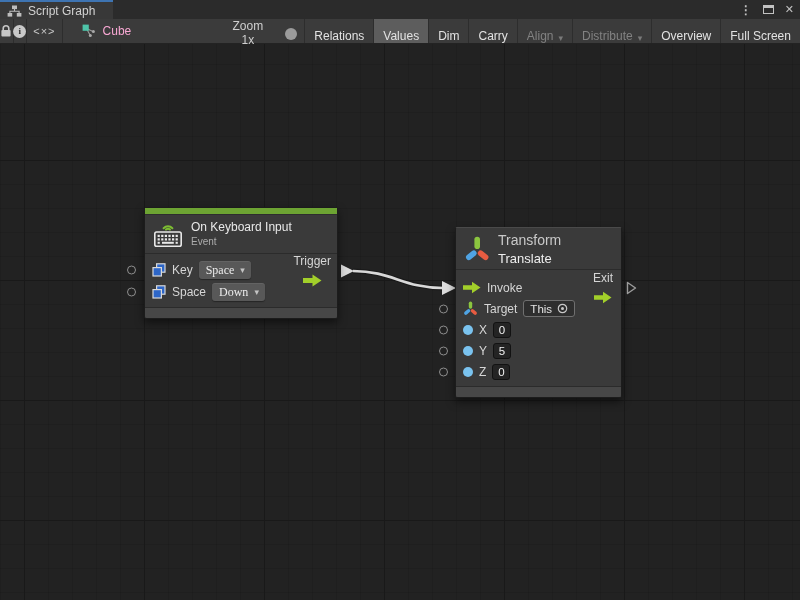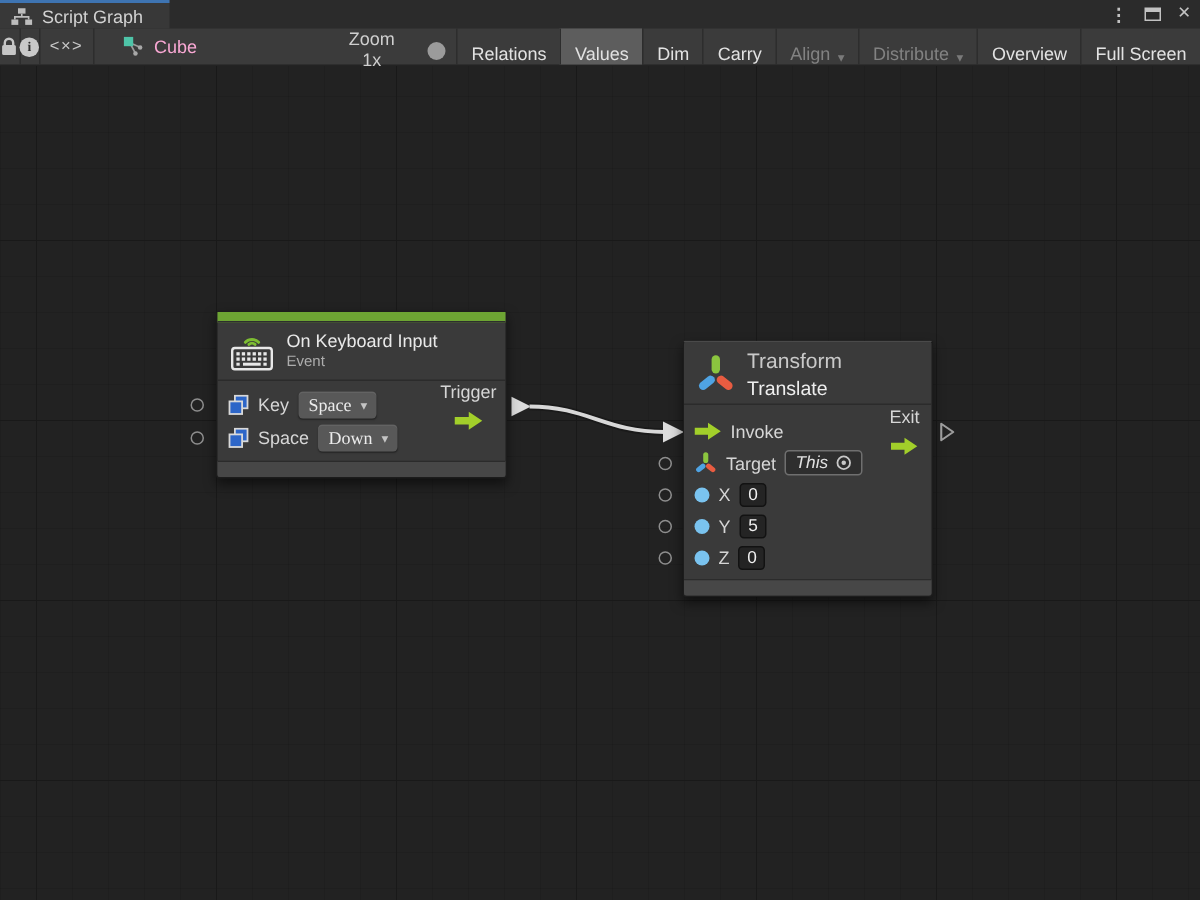--- a/index.html
+++ b/index.html
@@ -66,21 +66,21 @@
   .dropdown .caret{margin-left:0;color:#C4C4C4;}
   .right-group{margin-left:auto;display:flex;align-items:center;gap:6px;flex-direction:column;}
   .port-circle{position:absolute;width:9px;height:9px;border:1.5px solid #8E8E8E;border-radius:50%;
                top:50%;transform:translateY(-50%);}
   .node-event .port-circle{left:-18px;}
   .node-unit .port-circle{left:-17px;}
   .value-dot{width:10px;height:10px;border-radius:50%;background:#7AC3EF;flex:0 0 auto;}
   .value-field{min-width:18px;height:16px;background:#242424;border:1px solid #121212;border-radius:3px;
                padding:0 4px;font-size:11.5px;color:#F0F0F0;display:flex;align-items:center;justify-content:center;}
   .this-btn{height:17px;background:#2E2E2E;border:1px solid #6F6F6F;border-radius:3px;display:flex;
-            align-items:center;gap:5px;padding:0 6px;font-size:11.5px;color:#E2E2E2;font-style:italic;}
+            align-items:center;gap:5px;padding:0 6px;font-size:11.5px;color:#E2E2E2;}
   .exit-tri{position:absolute;right:-16px;top:50%;transform:translateY(-50%);}
 
   .node-event{left:144px;top:163px;width:194px;}
   .node-event .node-header{height:38px;}
   .node-event .node-body{padding:5px 0 4px;}
   .node-event .port-row{height:22px;}
   .node-unit{left:455px;top:183px;width:167px;border-top-color:#4A4A4A;}
   .node-unit .node-header{height:41px;}
   .node-unit .node-body{padding:7px 0 4px;}
   .node-unit .port-row{height:21px;padding-right:10px;}

